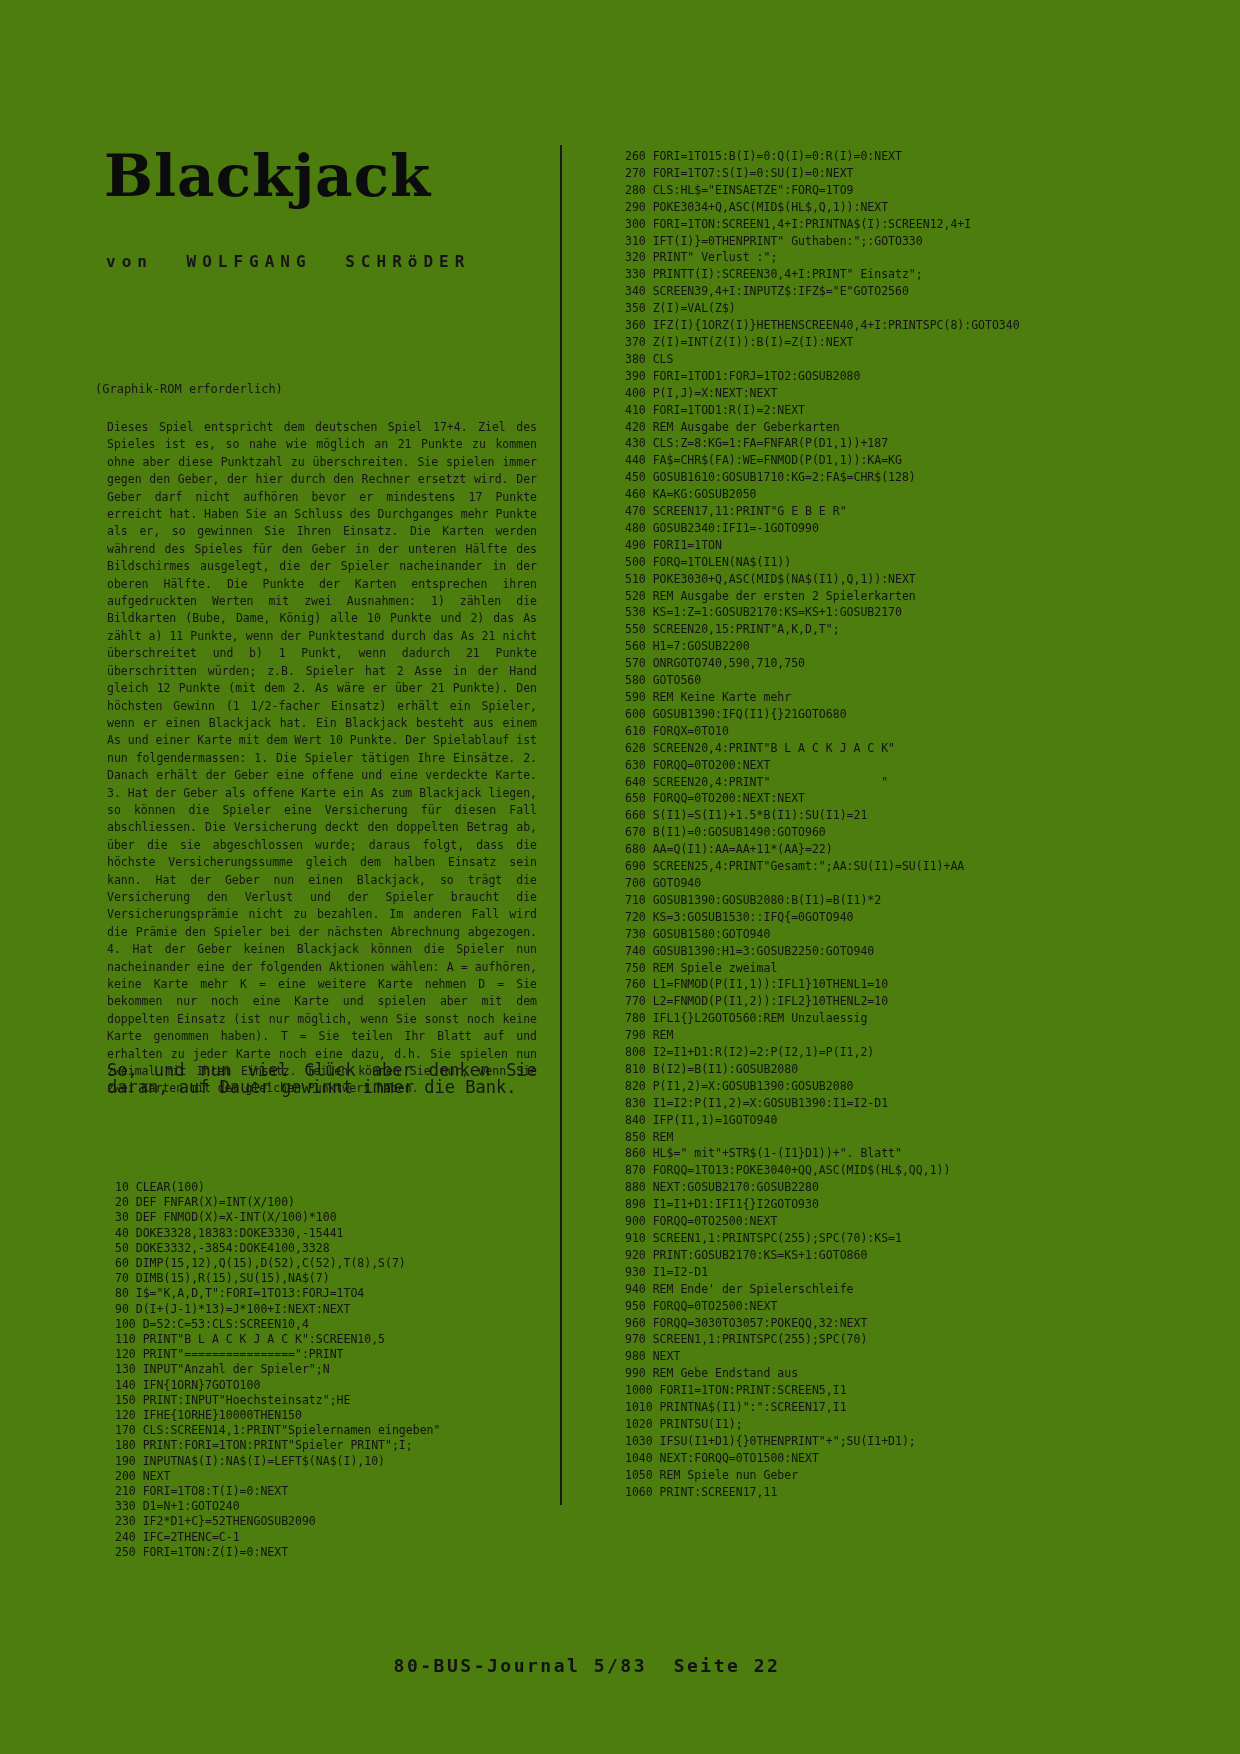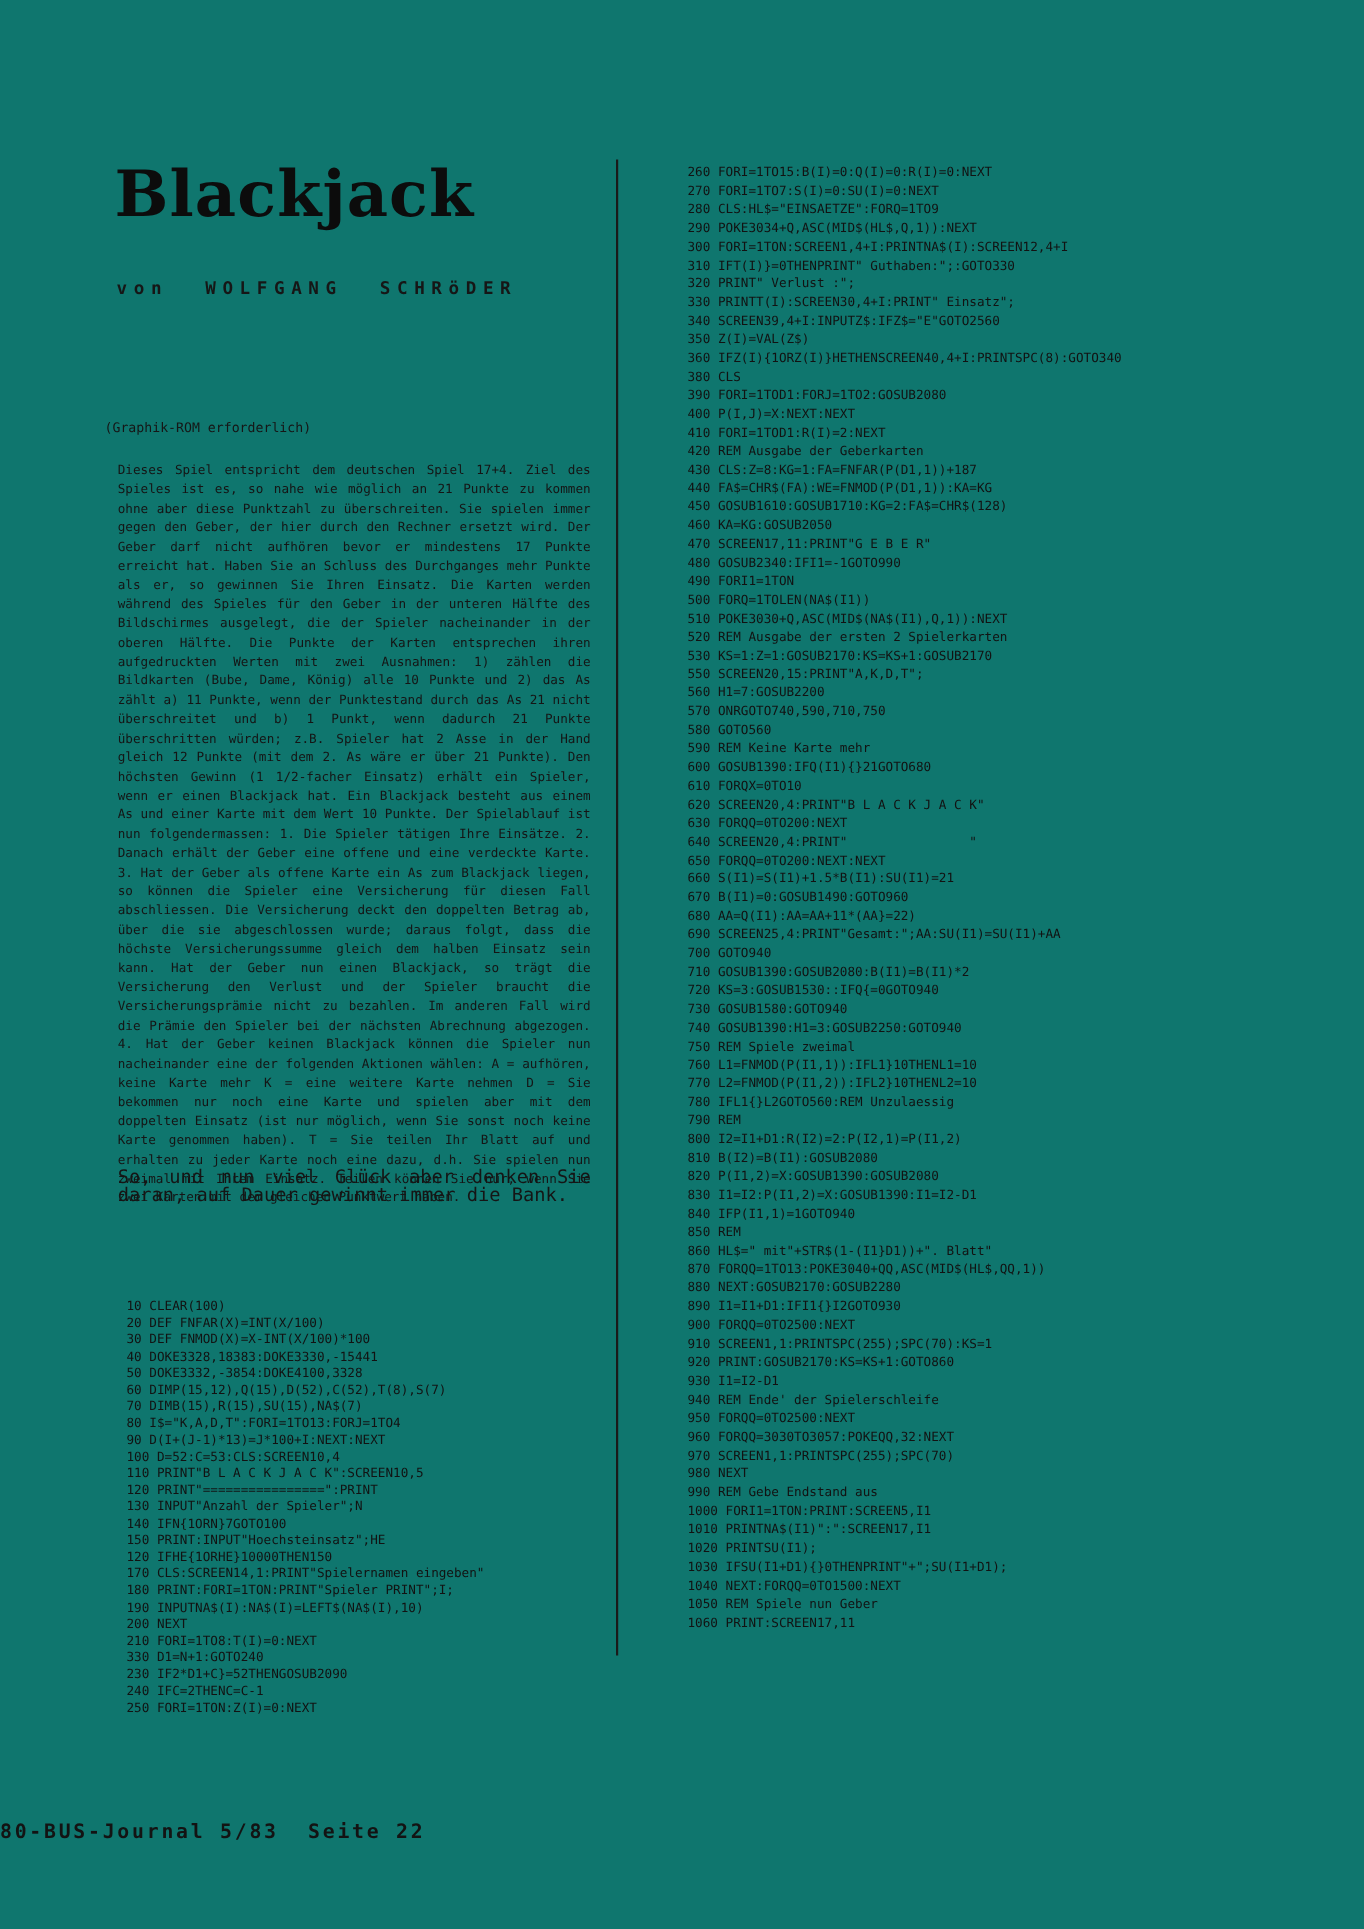--- a/index.html
+++ b/index.html
@@ -1,19 +1,19 @@
 <!DOCTYPE html>
 <html><head>
 <meta charset="utf-8">
 <style>
   html,body{margin:0;padding:0;background:#e8e8e6;}
   .page{
     position:relative;
     width:1240px;height:1754px;
-    background:#0f766e;
+    background:#4d7c0f;
     margin:0 auto;
     overflow:hidden;
     color:#141414;
   }
   .title{
     position:absolute;left:104px;top:142px;margin:0;
     font-family:"DejaVu Serif",serif;
     font-weight:bold;font-size:58px;letter-spacing:1px;
     color:#0c0c0c;
   }
@@ -51,24 +51,24 @@
     font-family:"DejaVu Sans Mono",monospace;
     font-size:11.5px;line-height:16.9px;color:#121212;
   }
   .code-line{white-space:pre;}
   .divider{
     position:absolute;left:560px;top:145px;
     width:2px;height:1360px;background:#1a1a1a;
   }
   .footer{
     position:absolute;left:0;top:1655px;width:1110px;
-    text-align:left;
+    text-align:center;
     font-family:"DejaVu Sans Mono",monospace;
     font-weight:bold;font-size:18px;letter-spacing:2.5px;
-    white-space:pre;color:#131313;
+    white-space:pre;color:#131313;padding-left:32px;
   }
 </style>
 </head>
 <body>
 
 <div class="page">
   <h1 class="title">Blackjack</h1>
   <div class="byline">von WOLFGANG SCHRöDER</div>
   <div class="note">(Graphik-ROM erforderlich)</div>
   <div class="intro">Dieses Spiel entspricht dem deutschen Spiel 17+4. Ziel des Spieles ist es, so nahe wie möglich an 21 Punkte zu kommen ohne aber diese Punktzahl zu überschreiten. Sie spielen immer gegen den Geber, der hier durch den Rechner ersetzt wird. Der Geber darf nicht aufhören bevor er mindestens 17 Punkte erreicht hat. Haben Sie an Schluss des Durchganges mehr Punkte als er, so gewinnen Sie Ihren Einsatz. Die Karten werden während des Spieles für den Geber in der unteren Hälfte des Bildschirmes ausgelegt, die der Spieler nacheinander in der oberen Hälfte. Die Punkte der Karten entsprechen ihren aufgedruckten Werten mit zwei Ausnahmen: 1) zählen die Bildkarten (Bube, Dame, König) alle 10 Punkte und 2) das As zählt a) 11 Punkte, wenn der Punktestand durch das As 21 nicht überschreitet und b) 1 Punkt, wenn dadurch 21 Punkte überschritten würden; z.B. Spieler hat 2 Asse in der Hand gleich 12 Punkte (mit dem 2. As wäre er über 21 Punkte). Den höchsten Gewinn (1 1/2-facher Einsatz) erhält ein Spieler, wenn er einen Blackjack hat. Ein Blackjack besteht aus einem As und einer Karte mit dem Wert 10 Punkte. Der Spielablauf ist nun folgendermassen: 1. Die Spieler tätigen Ihre Einsätze. 2. Danach erhält der Geber eine offene und eine verdeckte Karte. 3. Hat der Geber als offene Karte ein As zum Blackjack liegen, so können die Spieler eine Versicherung für diesen Fall abschliessen. Die Versicherung deckt den doppelten Betrag ab, über die sie abgeschlossen wurde; daraus folgt, dass die höchste Versicherungssumme gleich dem halben Einsatz sein kann. Hat der Geber nun einen Blackjack, so trägt die Versicherung den Verlust und der Spieler braucht die Versicherungsprämie nicht zu bezahlen. Im anderen Fall wird die Prämie den Spieler bei der nächsten Abrechnung abgezogen. 4. Hat der Geber keinen Blackjack können die Spieler nun nacheinander eine der folgenden Aktionen wählen: A = aufhören, keine Karte mehr K = eine weitere Karte nehmen D = Sie bekommen nur noch eine Karte und spielen aber mit dem doppelten Einsatz (ist nur möglich, wenn Sie sonst noch keine Karte genommen haben). T = Sie teilen Ihr Blatt auf und erhalten zu jeder Karte noch eine dazu, d.h. Sie spielen nun zweimal mit Ihrem Einsatz. Teilen können Sie nur, wenn Sie zwei Karten mit dem gleichen Punktwert haben.</div>
@@ -106,20 +106,21 @@
       <div class="code-line">270 FORI=1TO7:S(I)=0:SU(I)=0:NEXT</div>
       <div class="code-line">280 CLS:HL$="EINSAETZE":FORQ=1TO9</div>
       <div class="code-line">290 POKE3034+Q,ASC(MID$(HL$,Q,1)):NEXT</div>
       <div class="code-line">300 FORI=1TON:SCREEN1,4+I:PRINTNA$(I):SCREEN12,4+I</div>
       <div class="code-line">310 IFT(I)}=0THENPRINT" Guthaben:";:GOTO330</div>
       <div class="code-line">320 PRINT" Verlust :";</div>
       <div class="code-line">330 PRINTT(I):SCREEN30,4+I:PRINT" Einsatz";</div>
       <div class="code-line">340 SCREEN39,4+I:INPUTZ$:IFZ$="E"GOTO2560</div>
       <div class="code-line">350 Z(I)=VAL(Z$)</div>
       <div class="code-line">360 IFZ(I){1ORZ(I)}HETHENSCREEN40,4+I:PRINTSPC(8):GOTO340</div>
+      <div class="code-line">370 Z(I)=INT(Z(I)):B(I)=Z(I):NEXT</div>
       <div class="code-line">380 CLS</div>
       <div class="code-line">390 FORI=1TOD1:FORJ=1TO2:GOSUB2080</div>
       <div class="code-line">400 P(I,J)=X:NEXT:NEXT</div>
       <div class="code-line">410 FORI=1TOD1:R(I)=2:NEXT</div>
       <div class="code-line">420 REM Ausgabe der Geberkarten</div>
       <div class="code-line">430 CLS:Z=8:KG=1:FA=FNFAR(P(D1,1))+187</div>
       <div class="code-line">440 FA$=CHR$(FA):WE=FNMOD(P(D1,1)):KA=KG</div>
       <div class="code-line">450 GOSUB1610:GOSUB1710:KG=2:FA$=CHR$(128)</div>
       <div class="code-line">460 KA=KG:GOSUB2050</div>
       <div class="code-line">470 SCREEN17,11:PRINT"G E B E R"</div>

